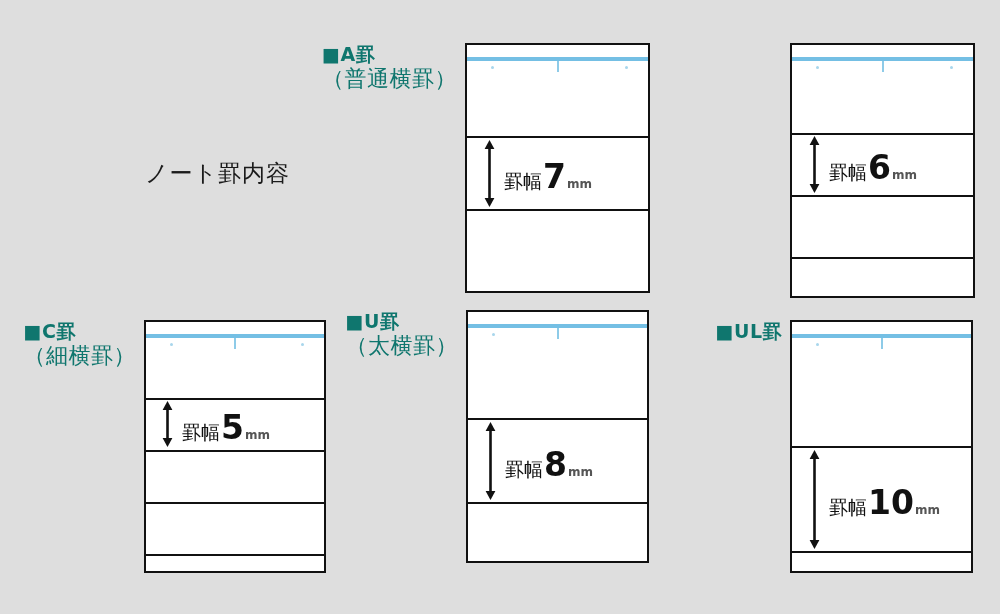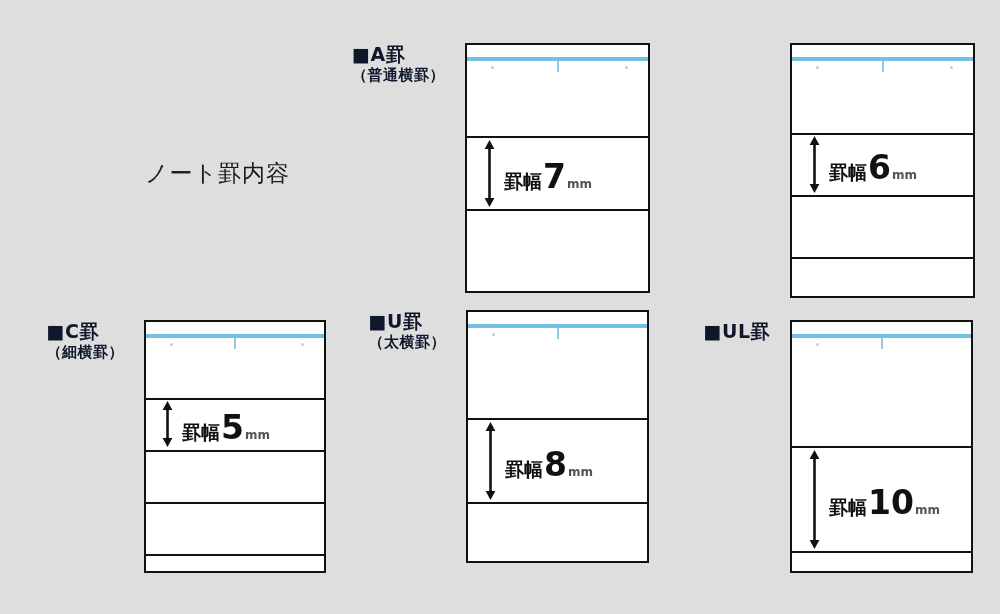--- a/index.html
+++ b/index.html
@@ -35,36 +35,36 @@
 
   
   .spec {
     position: absolute;
   }
 
   .spec-label {
     position: absolute;
     right: 100%;
     top: 0;
-    padding-right: 20px;
+    padding-right: 8px;
     text-align: left;
     white-space: nowrap;
-    color: #0f172a;
+    color: #0f766e;
     line-height: 1.22;
   }
   .spec-label .lbl-main {
     display: block;
     font-size: 19px;
     font-weight: 600;
     letter-spacing: 0.5px;
   }
   .spec-label .lbl-sub {
     display: block;
-    font-size: 15px;
-    font-weight: 700;
+    font-size: 22px;
+    font-weight: 400;
     letter-spacing: 0.5px;
   }
 
   
   .paper {
     position: relative;
     background: #ffffff;
     border: 2px solid #111;
     box-sizing: border-box;
     overflow: hidden;
@@ -115,21 +115,21 @@
   .dim-caption {
     position: absolute;
     white-space: nowrap;
     color: #111;
     line-height: 1;
     display: flex;
     align-items: baseline;
   }
   .dim-caption .cap-kanji {
     font-size: 19px;
-    font-weight: 700;
+    font-weight: 400;
     letter-spacing: 0px;
   }
   .dim-caption .cap-num {
     font-size: 33px;
     font-weight: 600;
     letter-spacing: 0px;
     margin-left: 1px;
   }
   .dim-caption .cap-unit {
     font-size: 12px;

